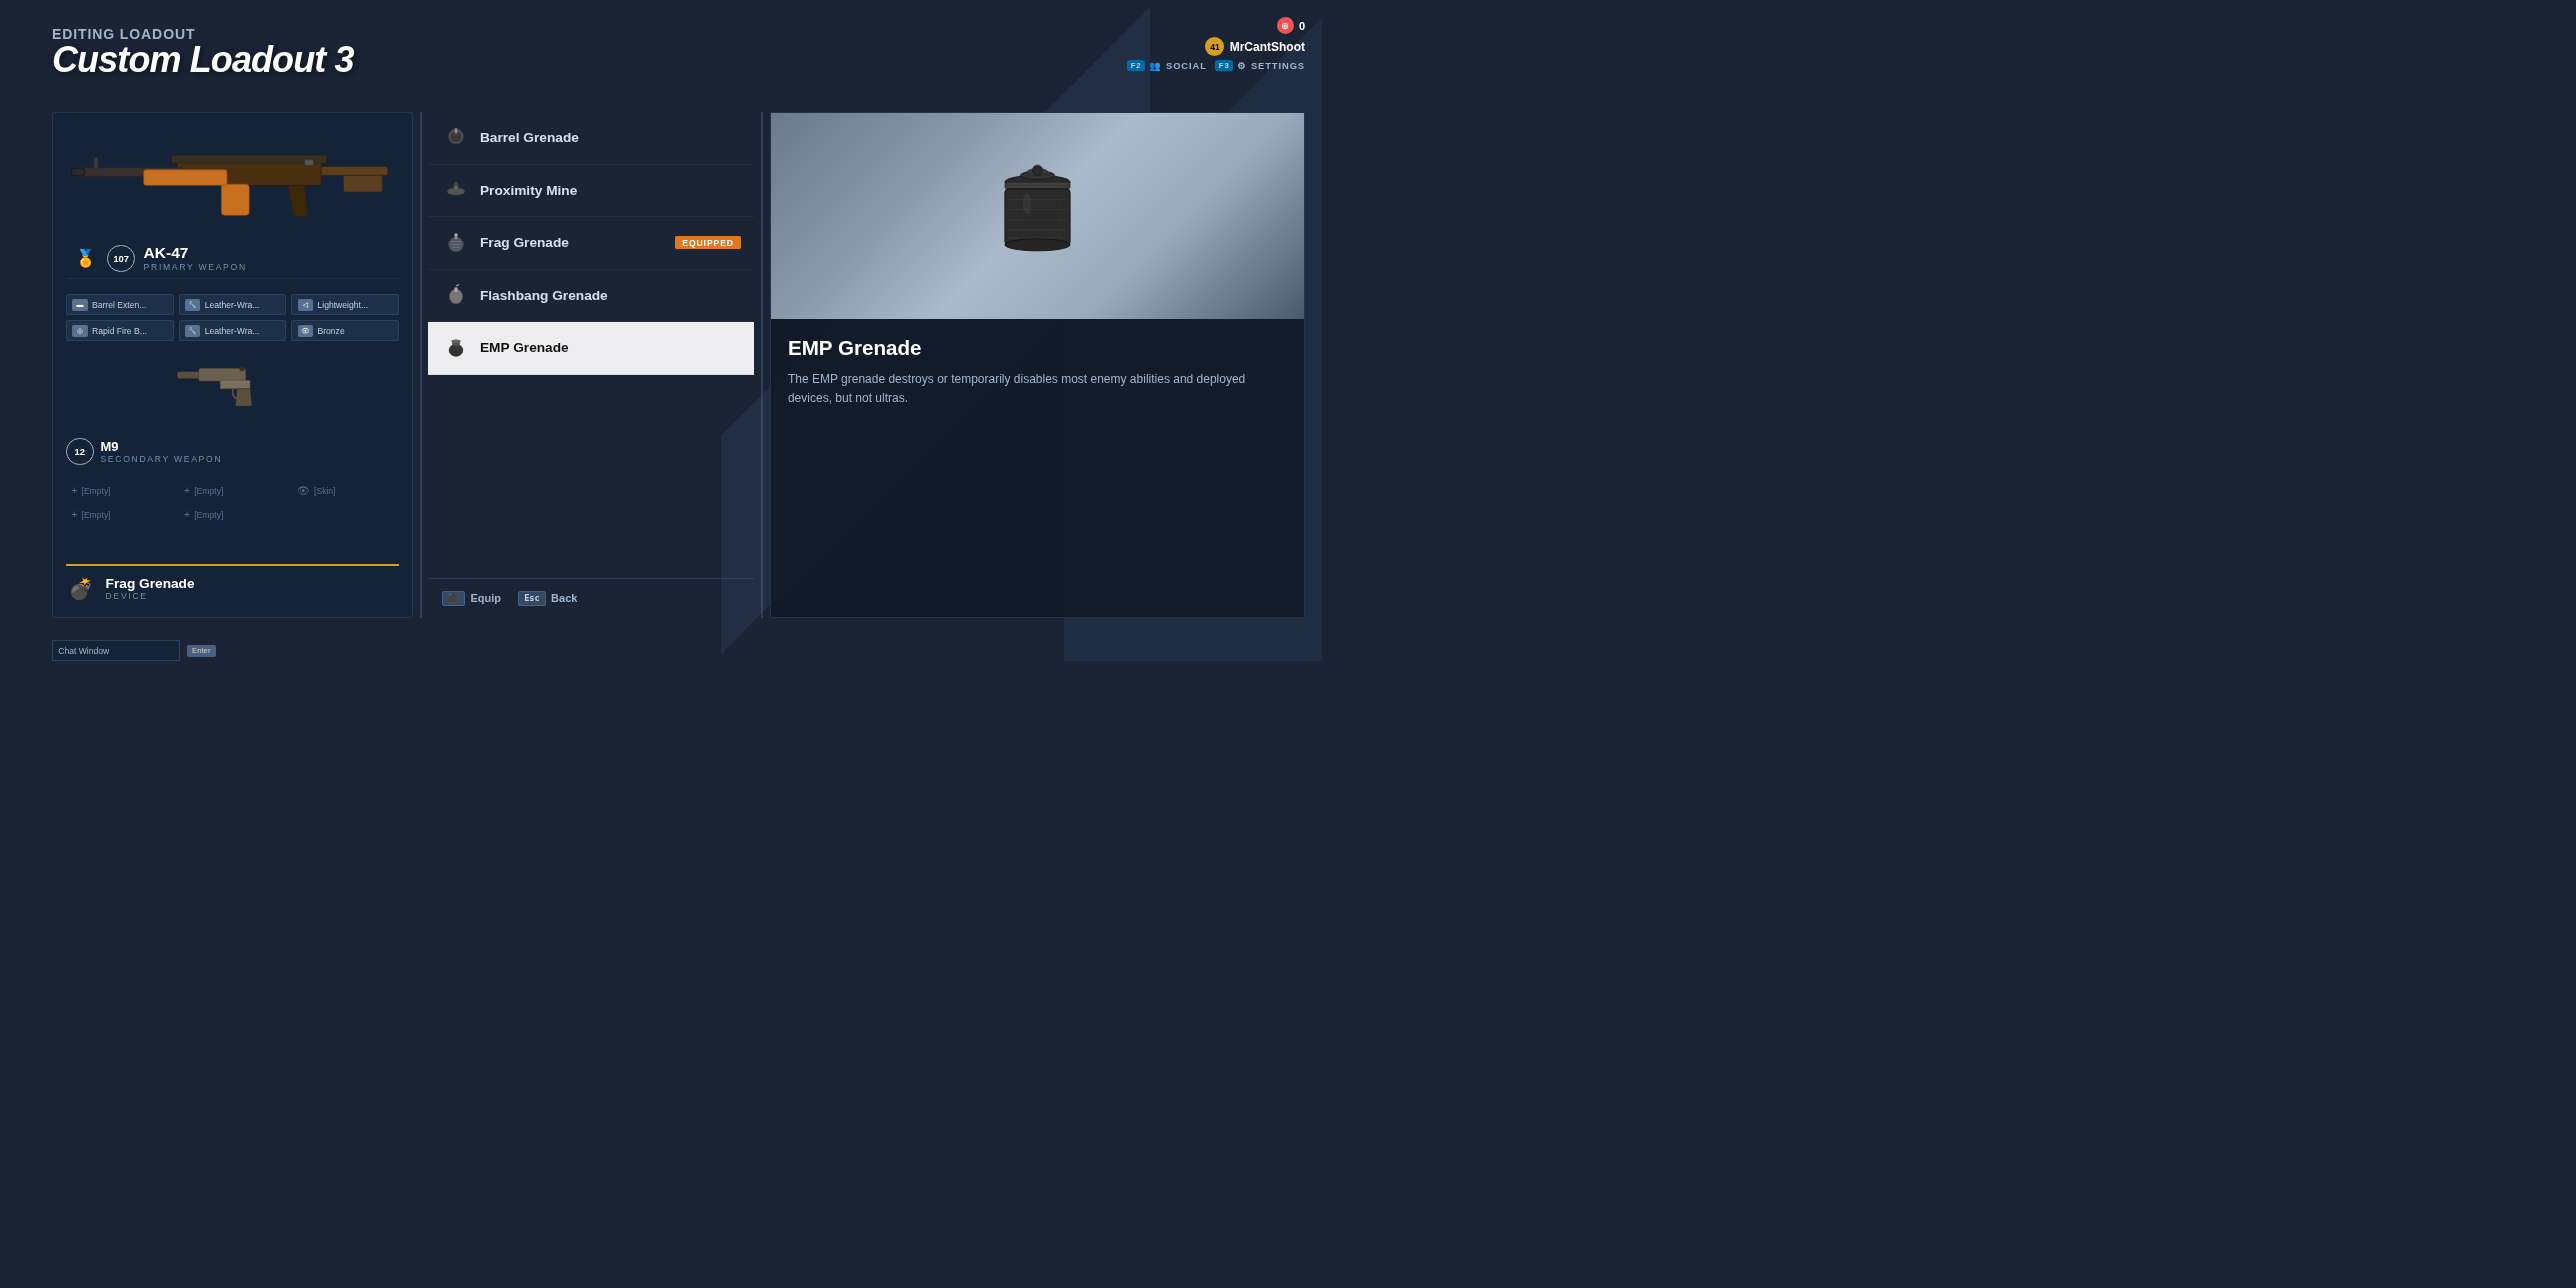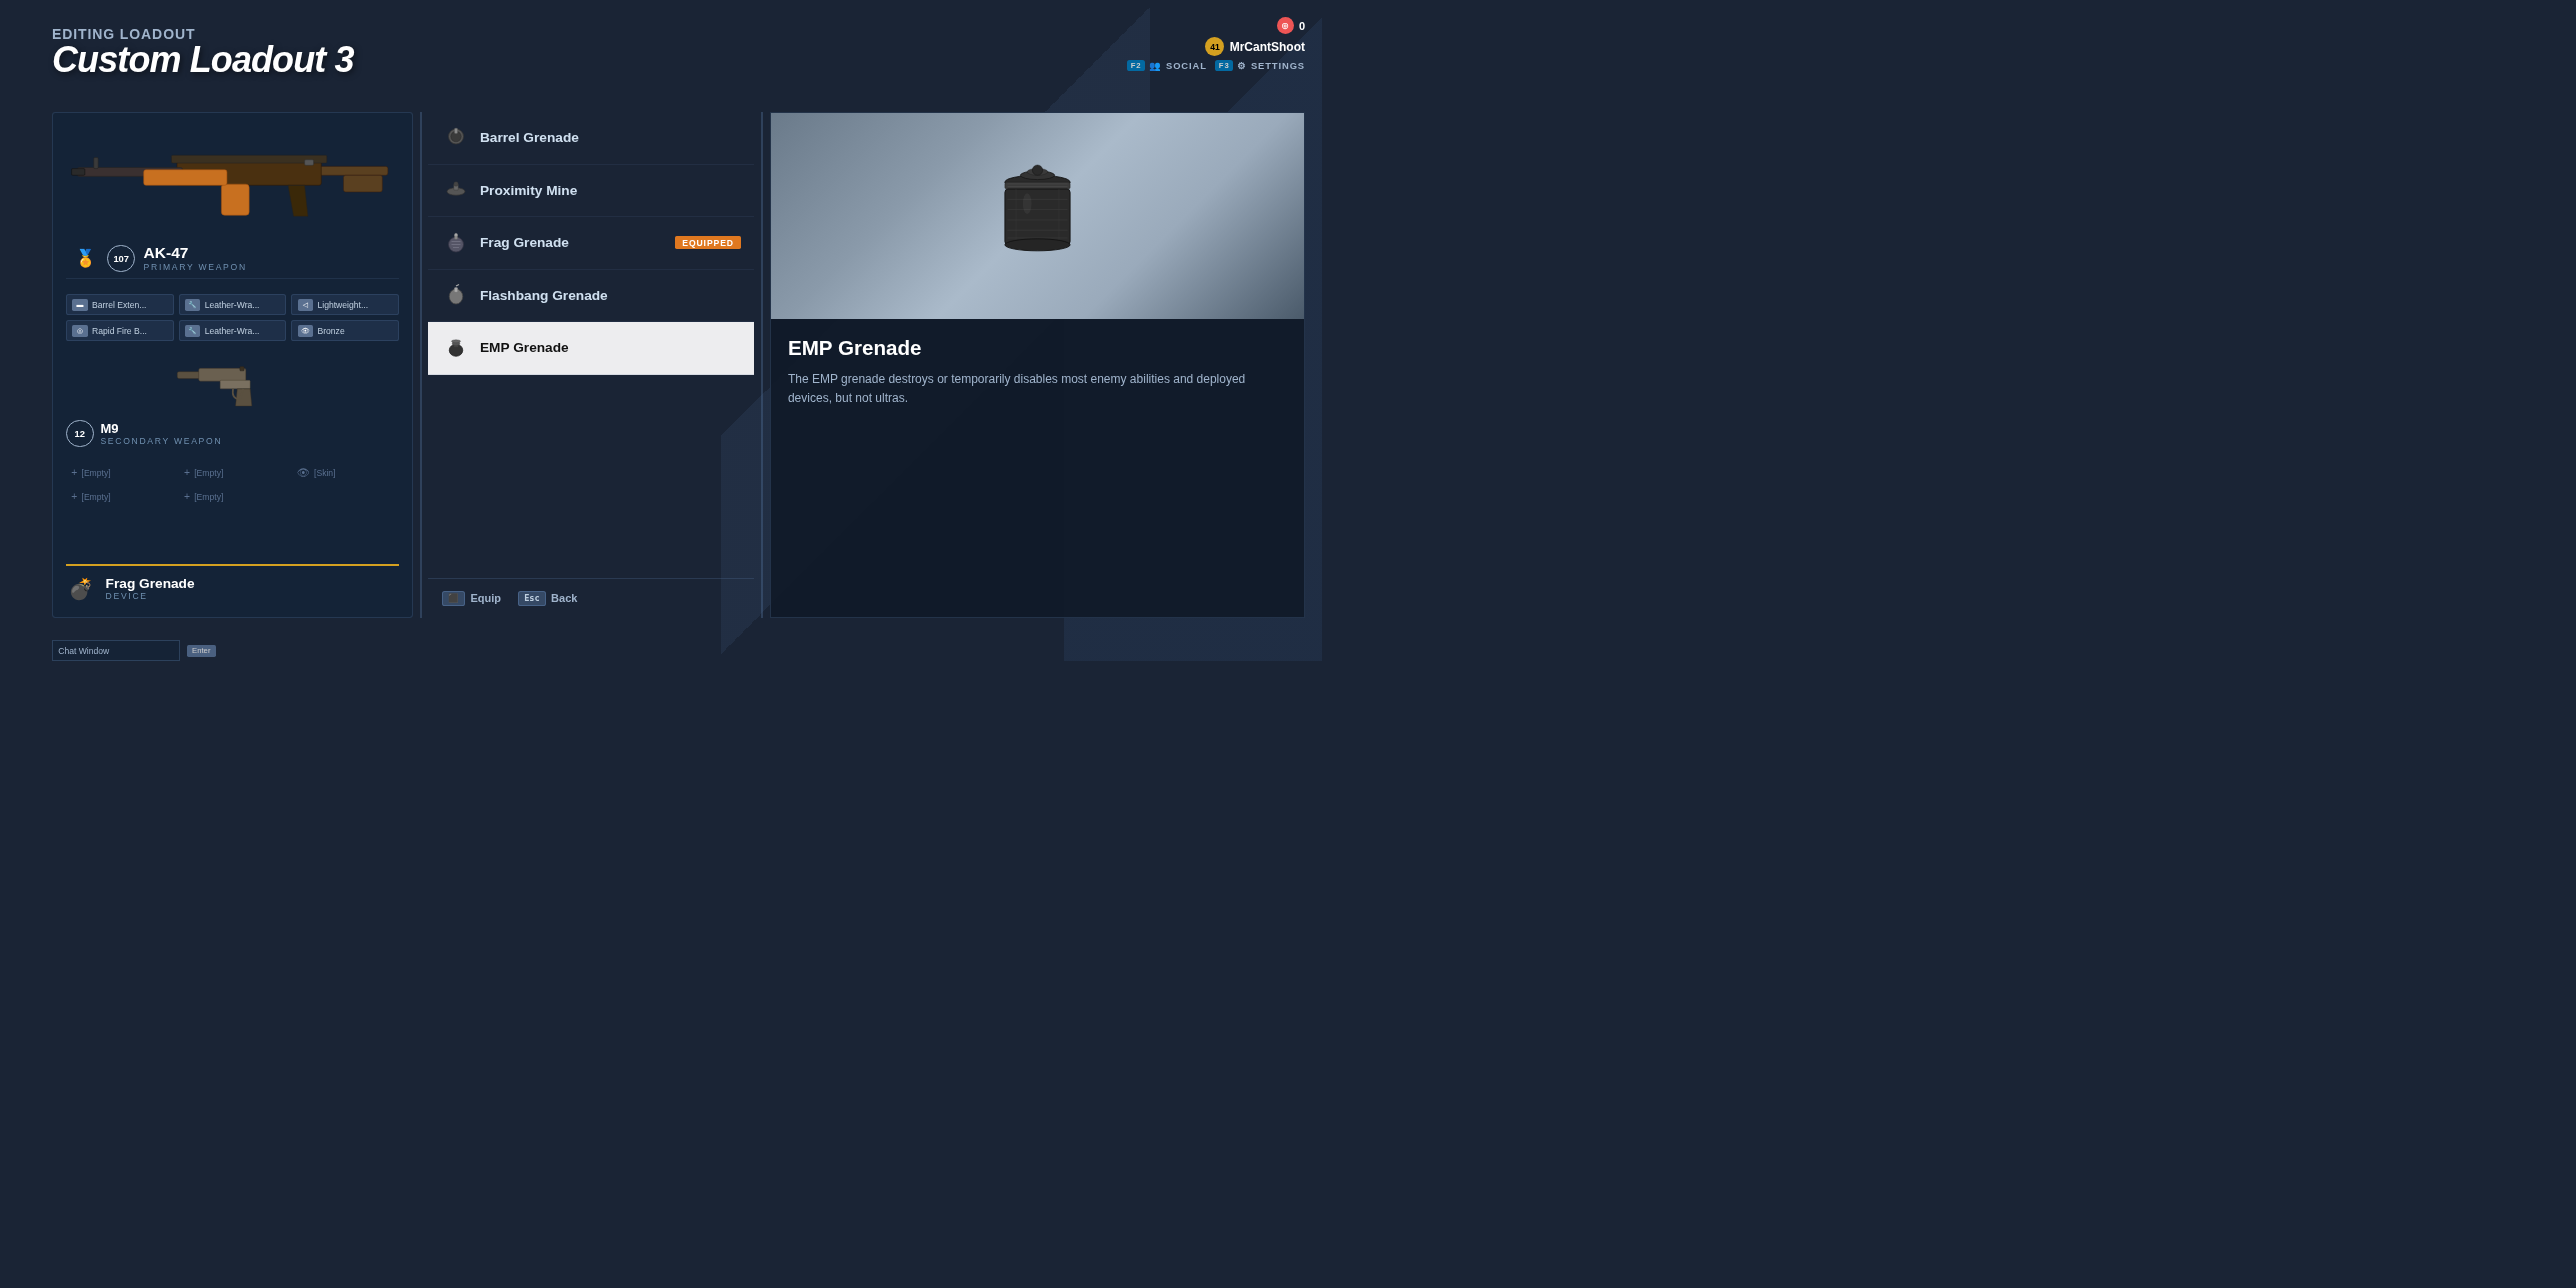--- a/index.html
+++ b/index.html
@@ -253,21 +253,21 @@
       margin: 0 auto;
       display: flex;
       align-items: center;
       justify-content: center;
     }
 
     .secondary-info-row {
       display: flex;
       align-items: center;
       gap: 6.9px;
-      margin-top: 1px;
+      margin-top: 19px;
     }
 
     
     .empty-attachments {
       display: grid;
       grid-template-columns: 1fr 1fr 1fr;
       gap: 5.2px;
       padding: 5.2px 0;
     }
 

